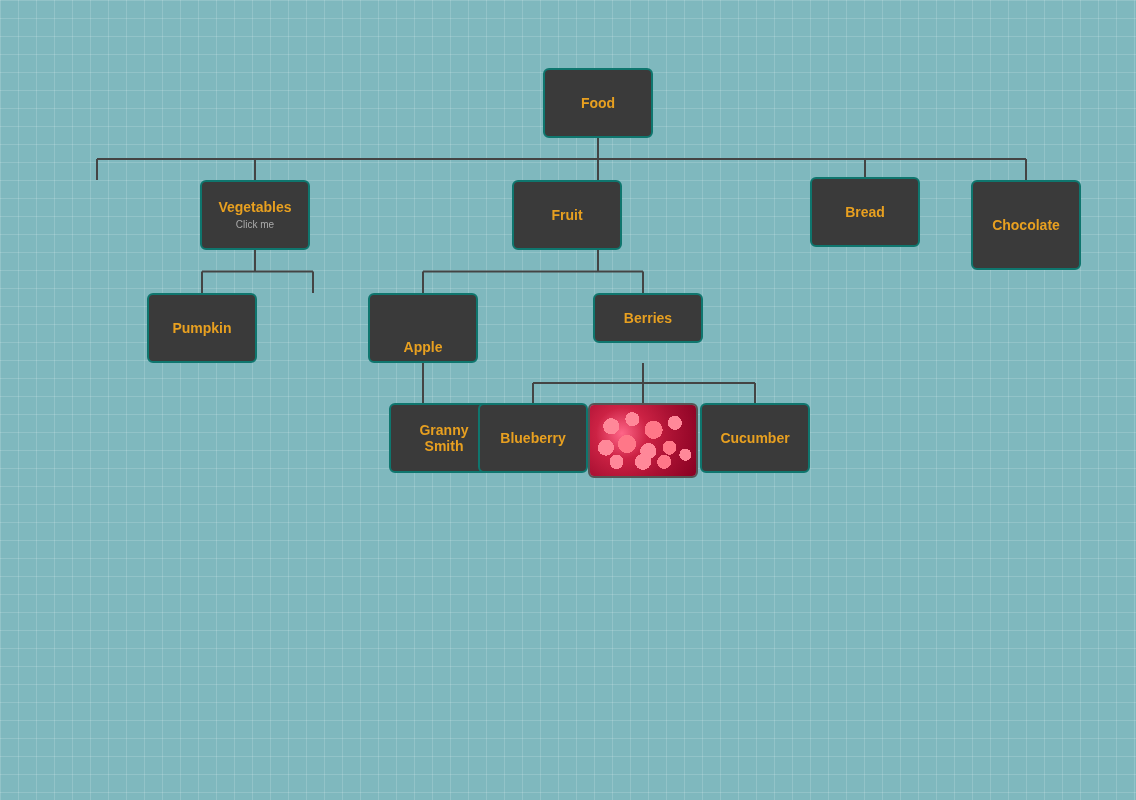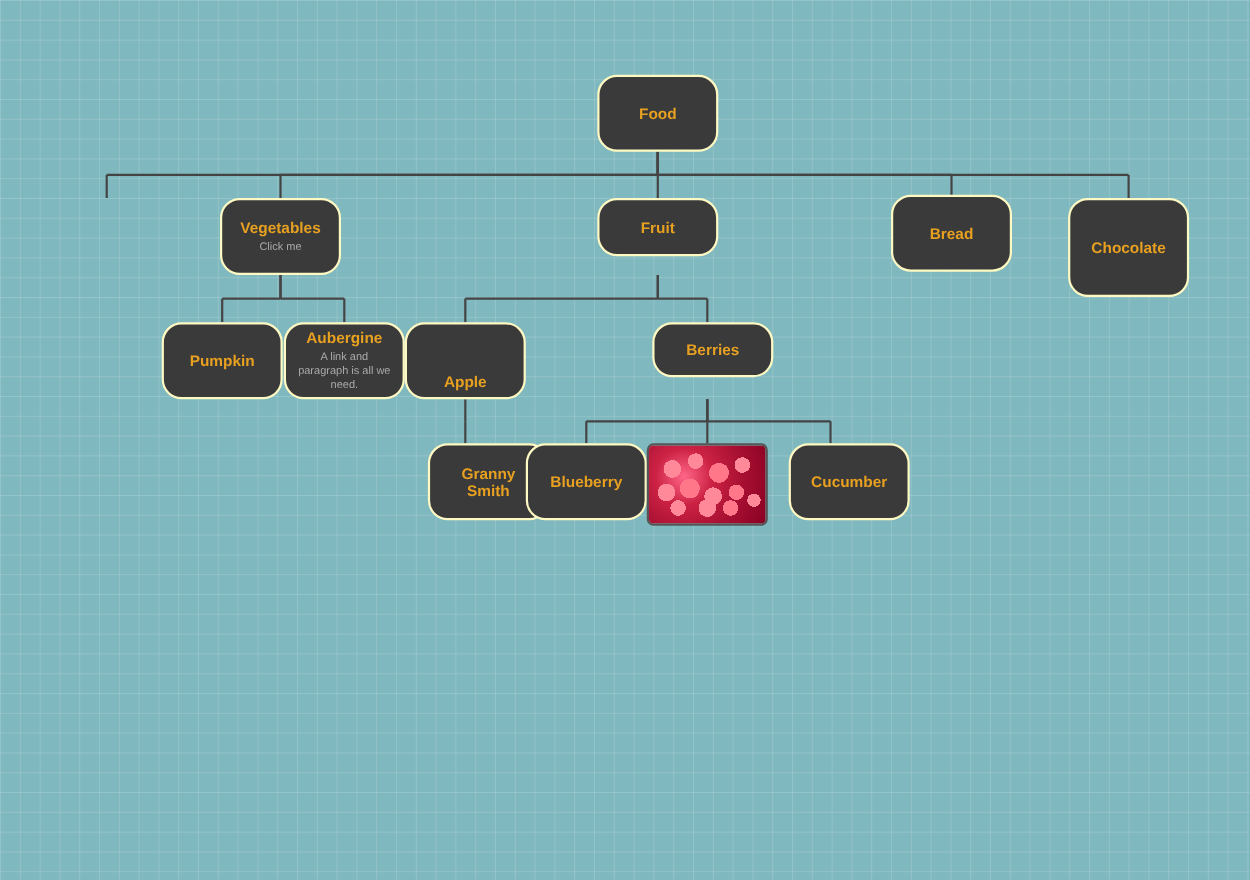--- a/index.html
+++ b/index.html
@@ -31,22 +31,22 @@
       top: 0;
       left: 0;
       width: 100%;
       height: 100%;
       pointer-events: none;
     }
 
     .node {
       position: absolute;
       background-color: #3a3a3a;
-      border: 2px solid #fef9c3;
-      border-radius: 18px;
+      border: 2px solid #0f766e;
+      border-radius: 6px;
       display: flex;
       flex-direction: column;
       align-items: center;
       justify-content: center;
       text-align: center;
       padding: 6px 8px;
       cursor: pointer;
     }
 
     .node-label {
@@ -145,48 +145,43 @@
       <line x1="643" y1="383" x2="643" y2="383" stroke="#444" stroke-width="2"></line>
       <line x1="643" y1="383" x2="643" y2="403" stroke="#444" stroke-width="2"></line>
     </svg>
 <div class="node" style="left: 543px; top: 68px; width: 110px; height: 70px;">
       <span class="node-label">Food</span>
     </div>
     <div class="node" style="left: 200px; top: 180px; width: 110px; height: 70px;">
       <span class="node-label">Vegetables</span>
       <span class="node-sublabel">Click me</span>
     </div>
-    <div class="node" style="left: 543px; top: 180px; width: 110px; height: 53px;">
+    <div class="node" style="left: 512px; top: 180px; width: 110px; height: 70px;">
       <span class="node-label">Fruit</span>
     </div>
     <div class="node" style="left: 810px; top: 177px; width: 110px; height: 70px;">
       <span class="node-label">Bread</span>
     </div>
     <div class="node" style="left: 971px; top: 180px; width: 110px; height: 90px;">
       <span class="node-label">Chocolate</span>
     </div>
     <div class="node" style="left: 147px; top: 293px; width: 110px; height: 70px; align-items: center;">
       <span class="node-label">Pumpkin</span>
-    </div>
-    <div class="node" style="left: 258px; top: 293px; width: 110px; height: 70px;">
-      <span class="node-label">Aubergine</span>
-      <span class="node-sublabel">A link and paragraph
-is all we need.</span>
     </div>
     <div class="node" style="left: 368px; top: 293px; width: 110px; height: 70px; justify-content: flex-end;">
       <span class="node-label">Apple</span>
     </div>
     <div class="node" style="left: 593px; top: 293px; width: 110px; height: 50px;">
       <span class="node-label">Berries</span>
     </div>
     <div class="node" style="left: 389px; top: 403px; width: 110px; height: 70px;">
       <span class="node-label">Granny Smith</span>
     </div>
     <div class="node" style="left: 478px; top: 403px; width: 110px; height: 70px;">
       <span class="node-label">Blueberry</span>
     </div>
-    <div class="node" style="left: 717px; top: 403px; width: 110px; height: 70px; align-items: center;">
+    <div class="node" style="left: 700px; top: 403px; width: 110px; height: 70px; align-items: center;">
       <span class="node-label">Cucumber</span>
     </div>
     <div class="node-image" style="left: 588px; top: 403px;">
       <div class="raspberry-img"></div>
     </div>
   </div>
 
 </body></html>

